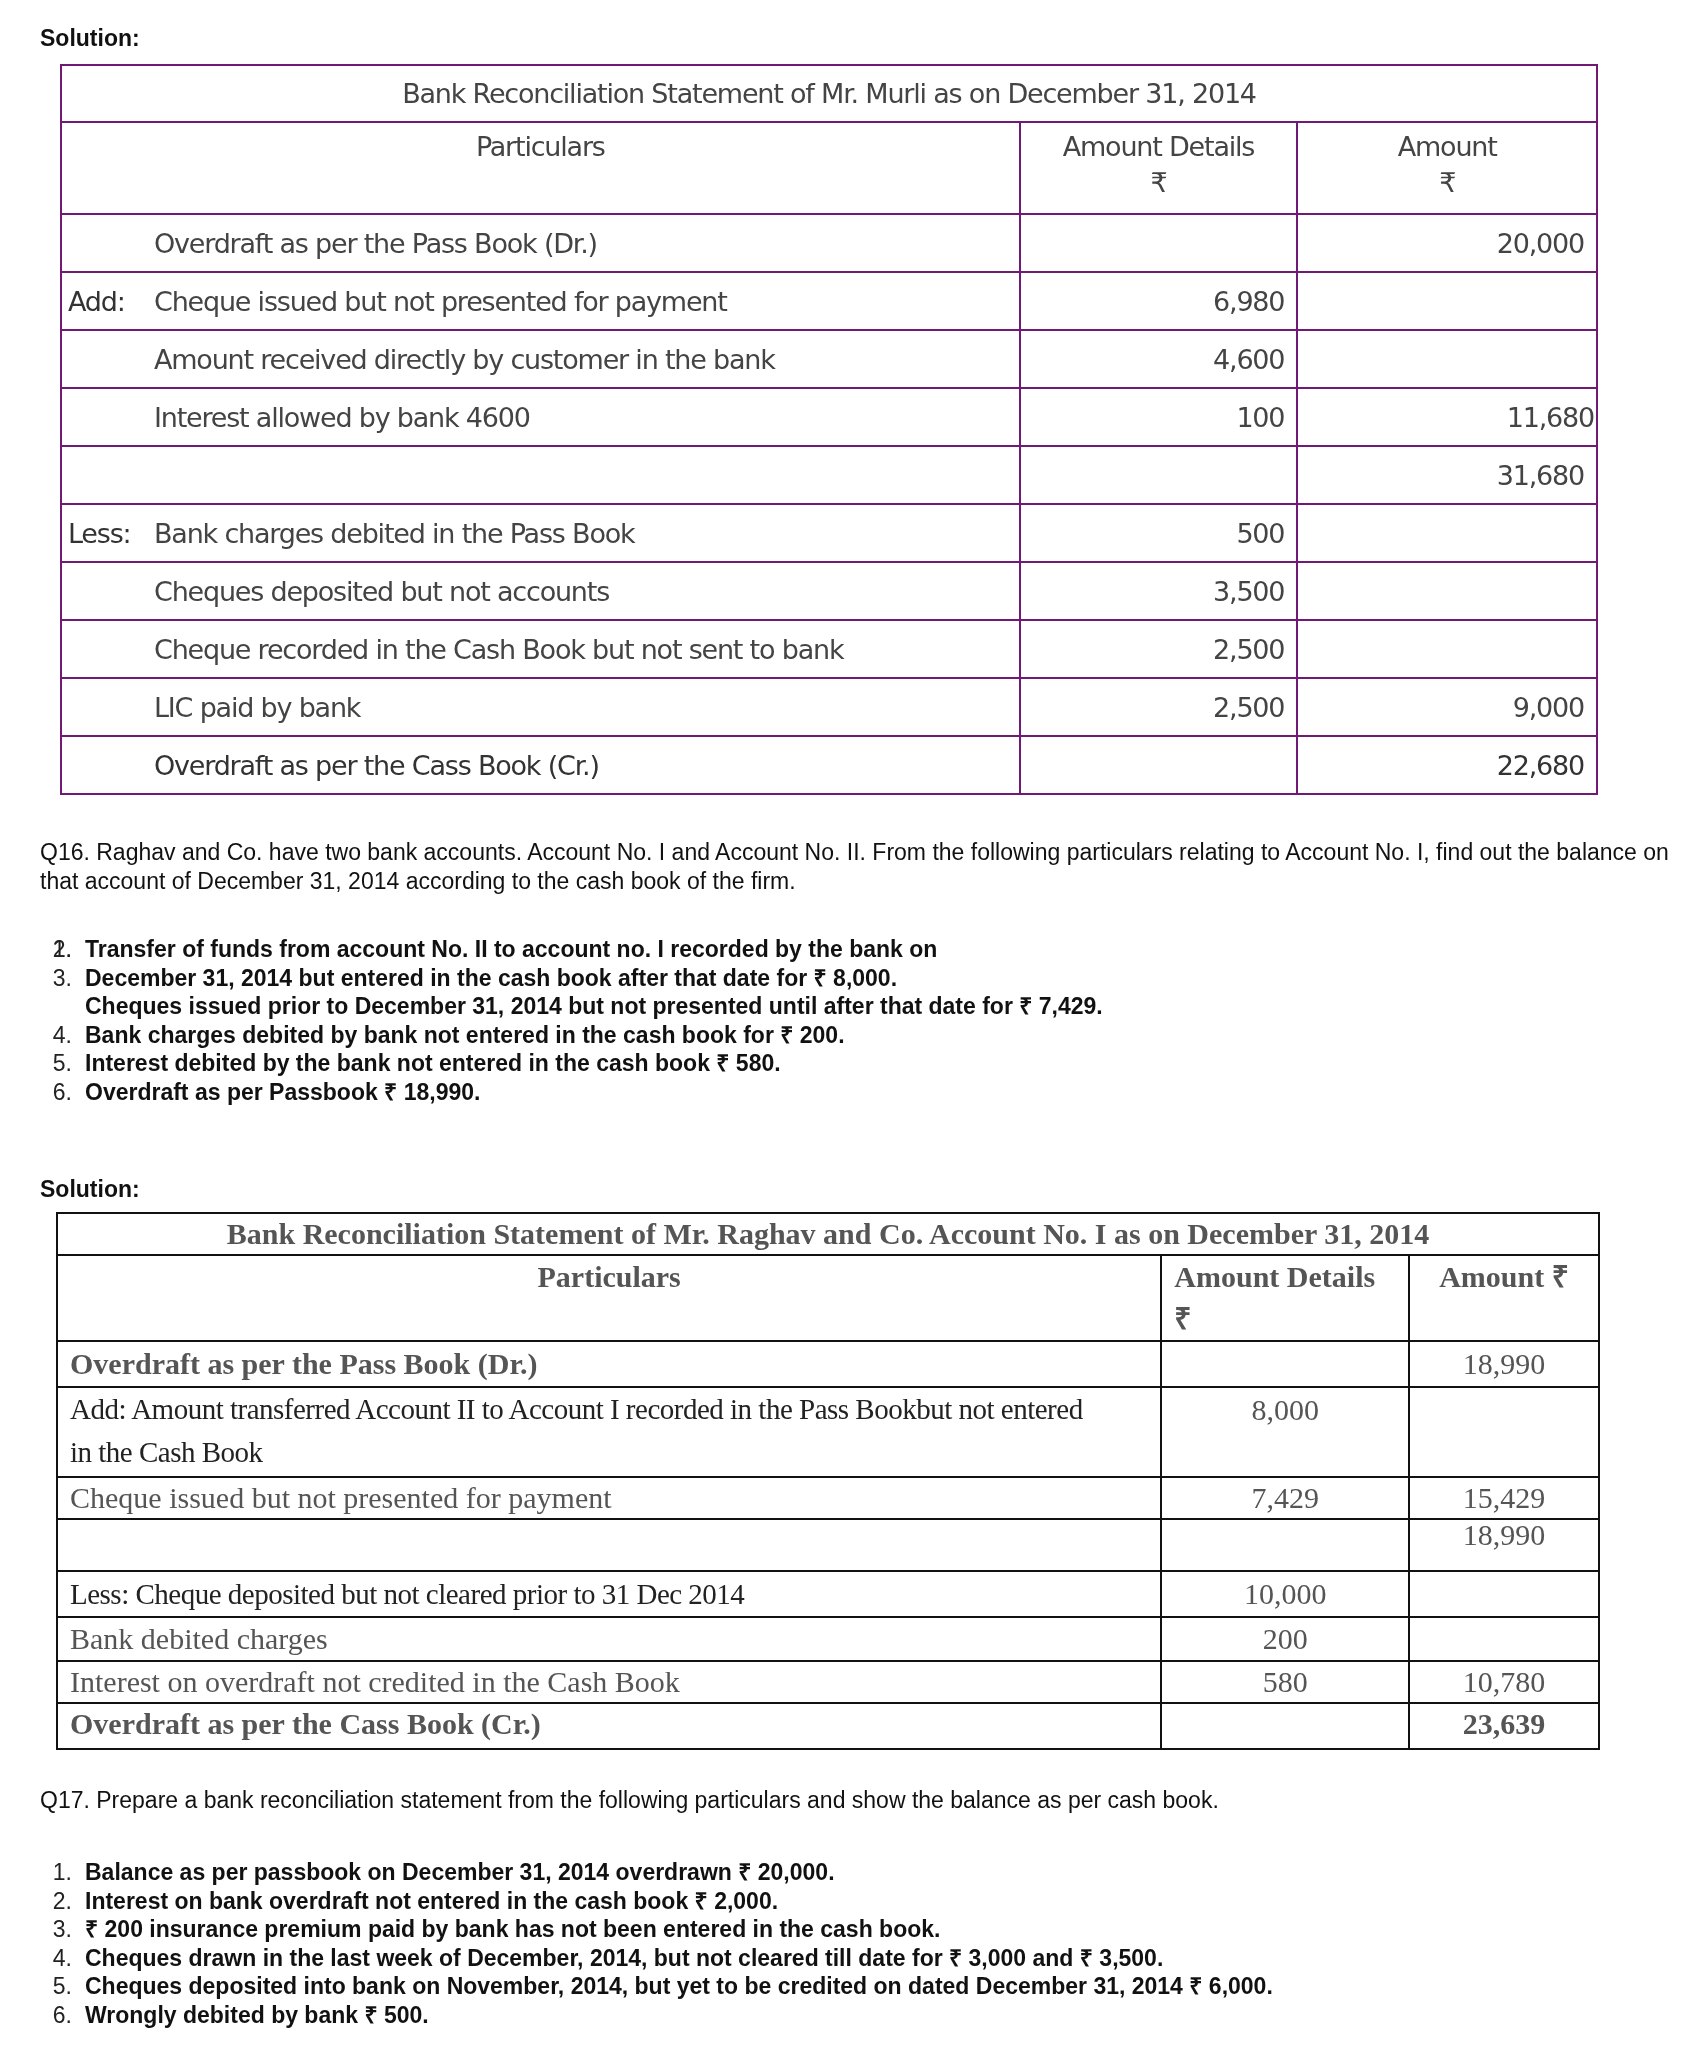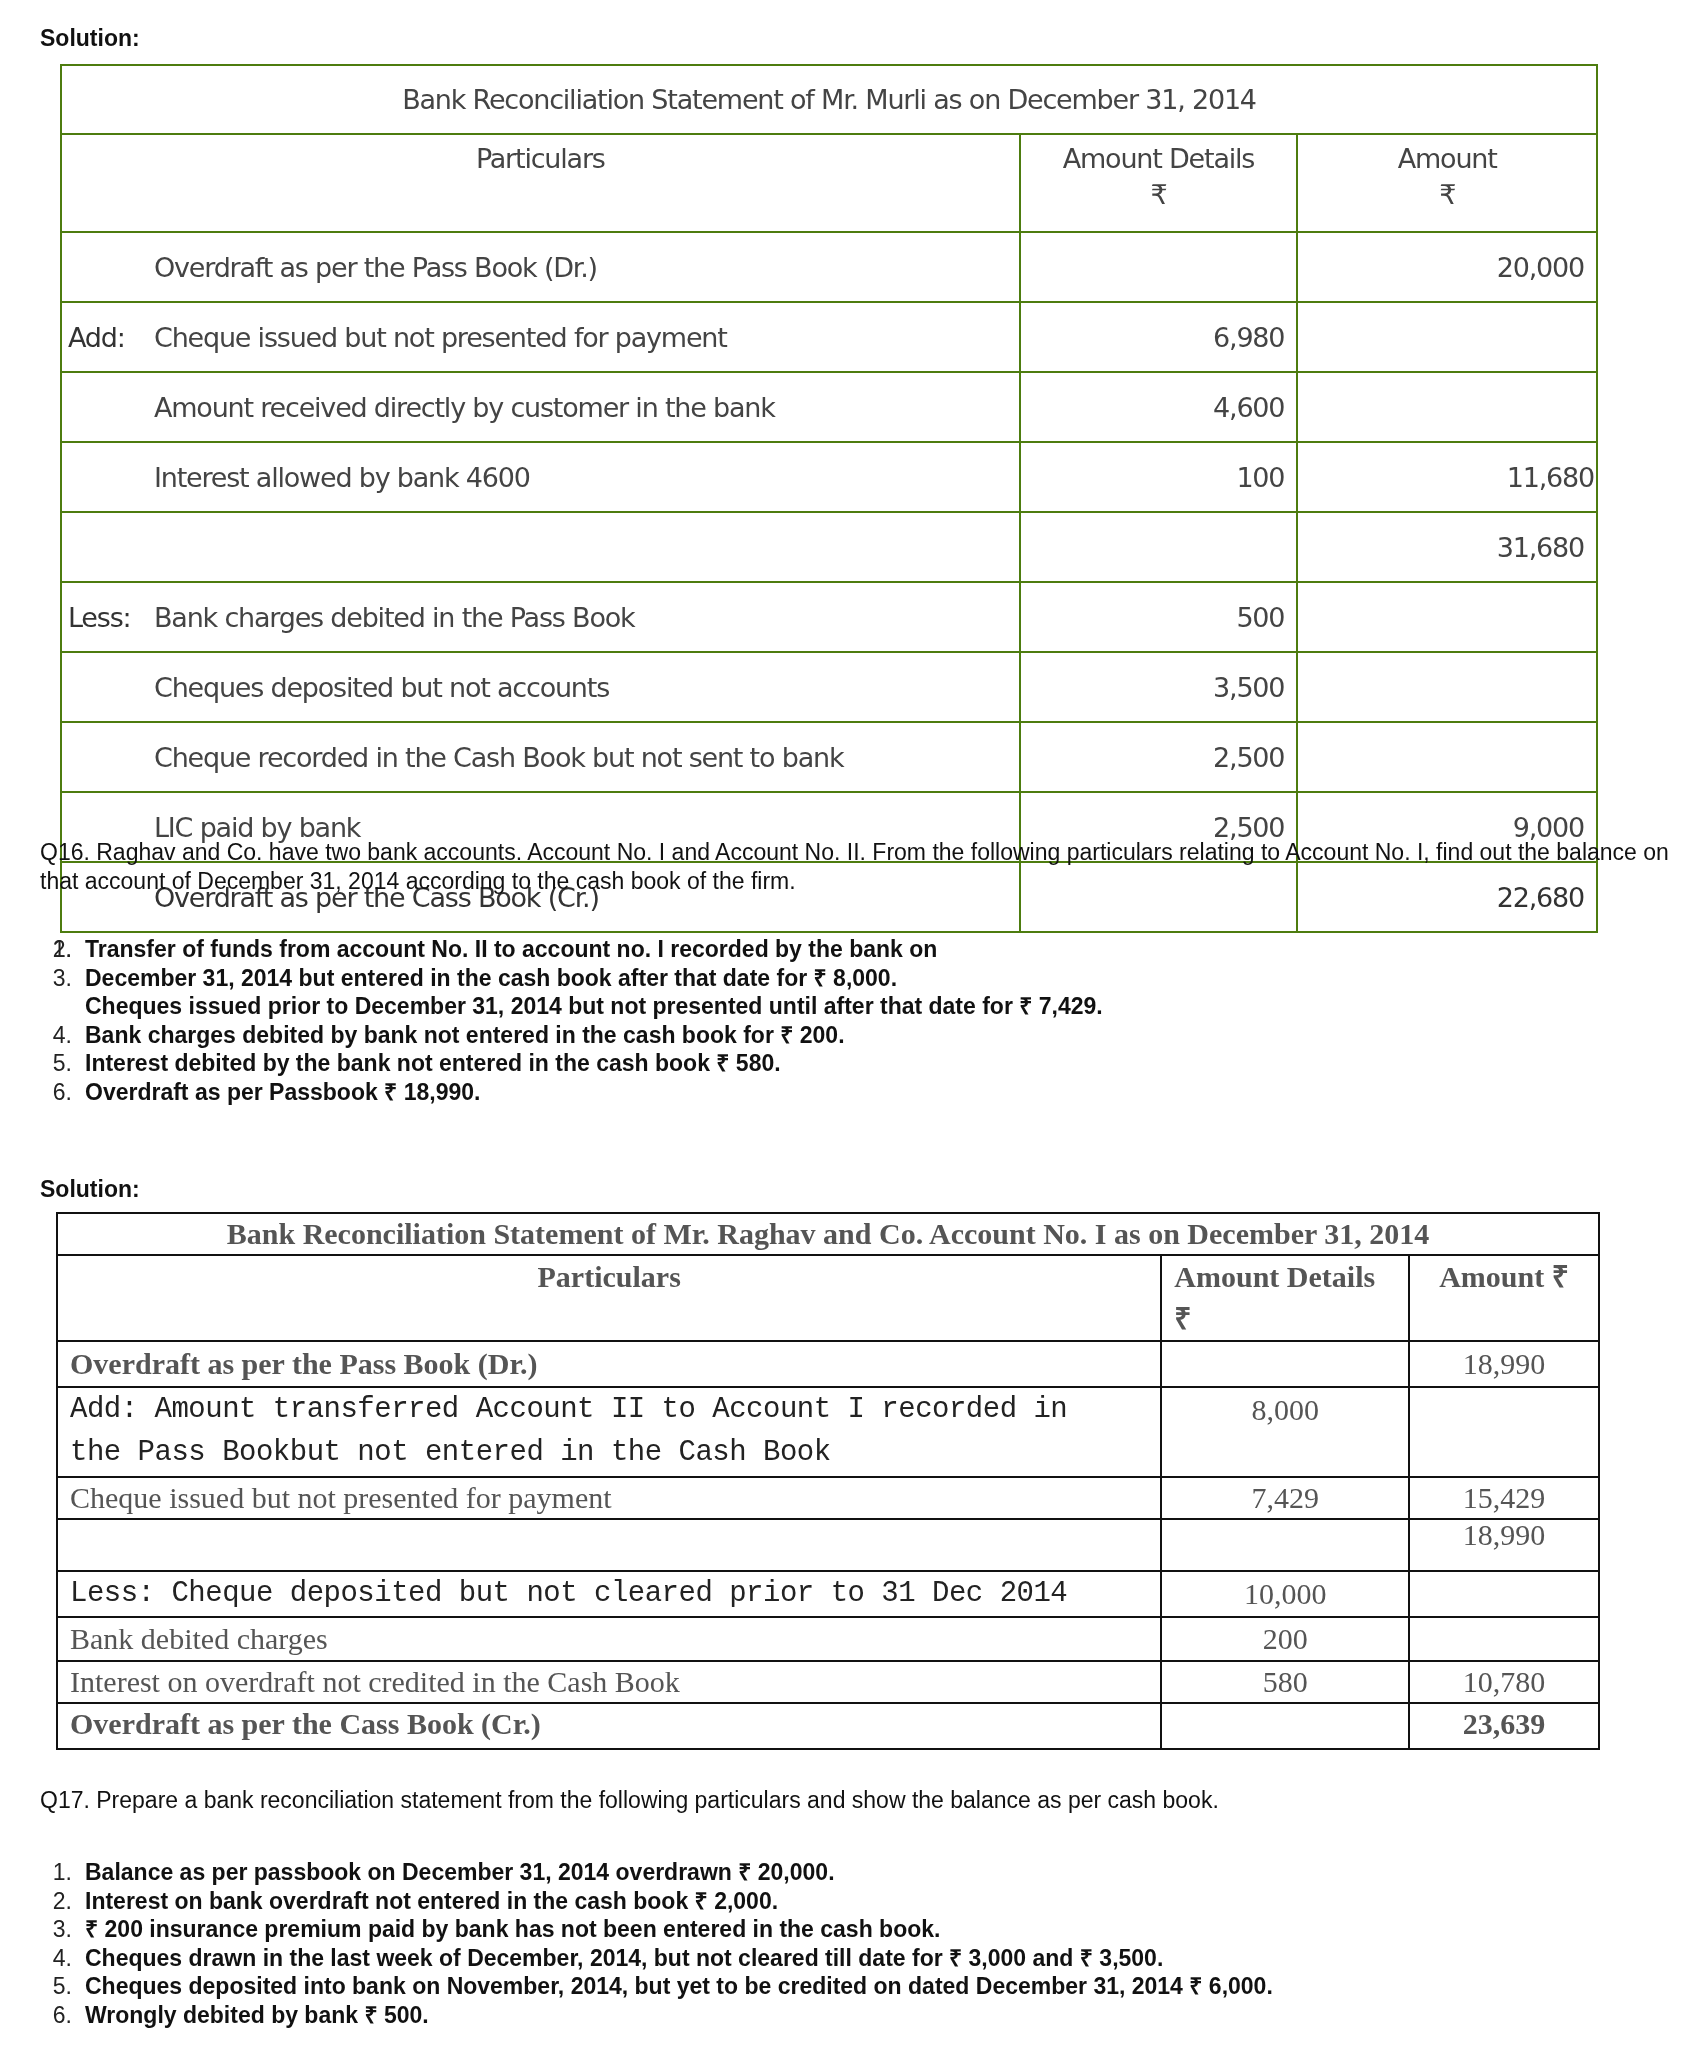--- a/index.html
+++ b/index.html
@@ -6,35 +6,35 @@
   body { width: 1700px; height: 2066px; position: relative; color: #222; overflow: hidden; }
   .abs { position: absolute; }
   .sol-label { font-family: "Liberation Sans", sans-serif; font-weight: bold; font-size: 23px; color: #111; }
   .question { font-family: "Liberation Sans", sans-serif; font-weight: normal; font-size: 23px; line-height: 29px; color: #111; }
   .qlist { font-family: "Liberation Sans", sans-serif; font-weight: bold; font-size: 23px; line-height: 28.5px; color: #111; margin: 0; padding: 0; list-style: none; }
   .qlist li { position: relative; padding-left: 45px; }
   .qlist li .num { position: absolute; left: 0; width: 32px; text-align: right; font-weight: normal; color: #222; }
 
   
   .t1 { left: 60px; top: 64px; width: 1538px; border-collapse: collapse; font-family: "DejaVu Sans", sans-serif; font-size: 27px; color: #444; letter-spacing: -1.2px; }
-  .t1 td { border: 2px solid #4d7c0f; padding: 6px 12px; height: 56px; vertical-align: middle; }
+  .t1 td { border: 2px solid #701a75; padding: 0 12px; height: 56px; vertical-align: middle; }
   .t1 .title-cell { text-align: center; height: 55px; font-size: 27px; }
   .t1 .head { text-align: center; height: 84px; vertical-align: top; padding-top: 6px; line-height: 36px; }
   .t1 .num { text-align: right; }
   .t1 .part { position: relative; padding-left: 92px; }
   .t1 .pref { position: absolute; left: 6px; }
   .t1 .bold { color: #333; }
 
   
   .t2 { left: 56px; top: 1212px; width: 1544px; border-collapse: collapse; font-family: "Liberation Serif", serif; font-size: 30px; color: #555; }
   .t2 td { border: 2px solid #111; padding: 0 12px; vertical-align: top; }
   .t2 .title-cell { text-align: center; font-weight: bold; height: 40px; line-height: 40px; border-radius: 7px; }
   .t2 .head { font-weight: bold; line-height: 42px; height: 84px; }
   .t2 .num { text-align: center; }
-  .t2 .sans { font-family: Liberation Mono, monospace; font-size: 29px; color: #222; letter-spacing: -0.5px; }
+  .t2 .sans { font-family: Liberation Serif, serif; font-size: 29px; color: #222; letter-spacing: -0.5px; }
   .t2 .b { font-weight: bold; }
 </style>
 </head>
 <body>
 
 <div class="abs sol-label" style="left:40px; top:25px;">Solution:</div>
 
 <table class="abs t1">
   <colgroup>
       <col style="width:960px">

